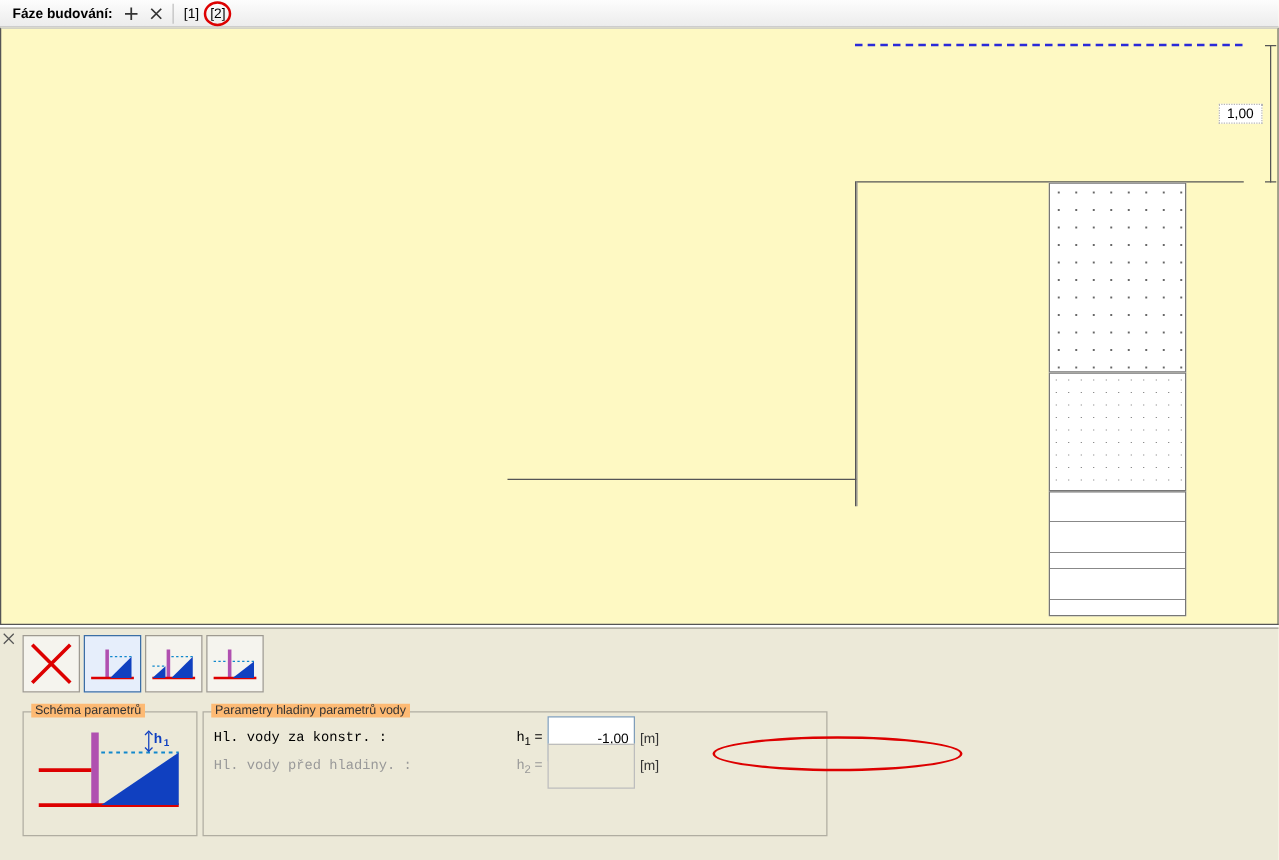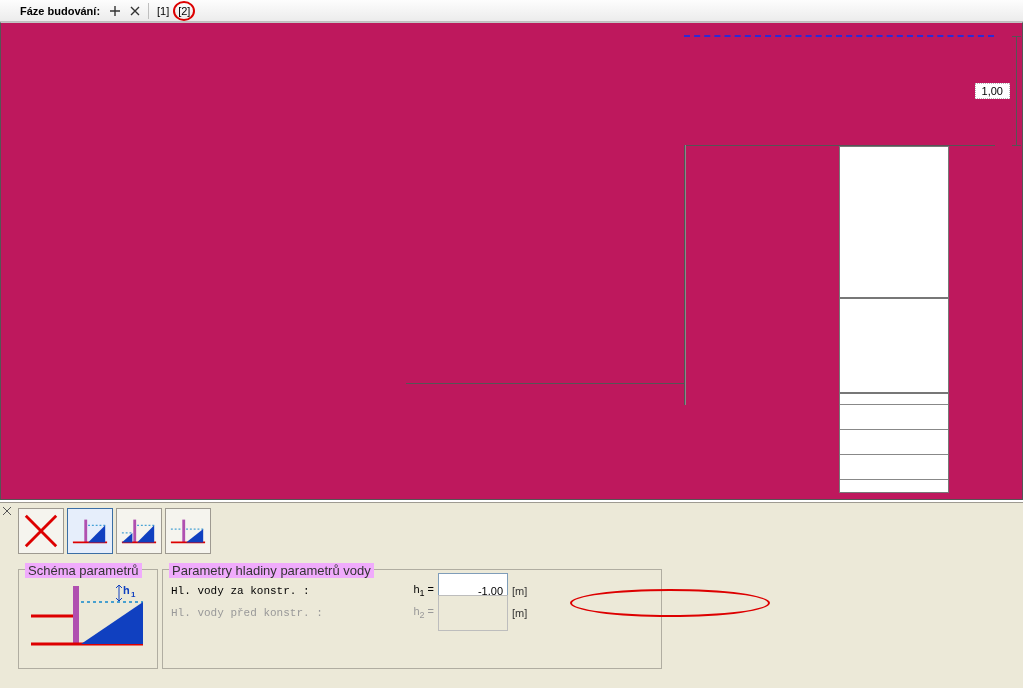--- a/index.html
+++ b/index.html
@@ -14,21 +14,21 @@
     position: relative;
   }
 
   
   .toolbar {
     height: 22px;
     background: linear-gradient(#fdfdfd, #ececec);
     border-bottom: 1px solid #bfbfbf;
     display: flex;
     align-items: center;
-    padding: 0 20px;
+    padding: 0 10px;
     gap: 2px;
   }
   .toolbar-label { font-weight: bold; margin-right: 4px; }
   .tb-btn {
     width: 18px; height: 18px;
     display: inline-flex; align-items: center; justify-content: center;
     cursor: pointer;
   }
   .tb-divider { width:1px; height:16px; background:#bfbfbf; margin:0 2px; }
   .phase-btn {
@@ -47,21 +47,21 @@
     margin-left:-2px;
   }
 
   
   .canvas-area {
     position: relative;
     width: 100%;
     height: 478px;
     border: 1px solid #555;
     border-top: 1px solid #c5c5c5;
-    background: #be185d;
+    background: #fef9c3;
     overflow: hidden;
   }
 
   .dashline {
     position:absolute;
     top: 12px;
     left: 683px;
     width: 310px;
     border-top: 2px dashed #2b2bd8;
   }
@@ -160,23 +160,23 @@
 
   .groupbox {
     position:absolute;
     border:1px solid #b0ada1;
     background:#ece9d8;
     padding: 10px 8px 8px 8px;
   }
   .groupbox-title {
     position:absolute;
     top:-7px; left:6px;
-    background:#f0abfc;
+    background:#fdba74;
     padding: 0 3px;
-    font-size:13px;
+    font-size:10px;
     color:#333;
   }
 
   .gb-schema {
     top: 66px; left: 18px;
     width: 140px; height: 100px;
   }
   .gb-params {
     top: 66px; left: 162px;
     width: 500px; height: 100px;
@@ -321,21 +321,21 @@
     <span class="groupbox-title">Parametry hladiny parametrů vody</span>
 
     <div class="param-row">
       <span class="param-label">Hl. vody za konstr. :</span>
       <span class="param-sym">h<sub>1</sub> =</span>
       <input class="param-input" value="-1,00" style="">
       <span class="param-unit">[m]</span>
     </div>
 
     <div class="param-row disabled-text">
-      <span class="param-label">Hl. vody před konstr. :</span>
+      <span class="param-label">Hl. vody před hladiny. :</span>
       <span class="param-sym">h<sub>2</sub> =</span>
       <input class="param-input" disabled="" value="" style="">
       <span class="param-unit">[m]</span>
     </div>
   </div>
 
   <div class="red-oval params"></div>
 </div>
 
 </body></html>

